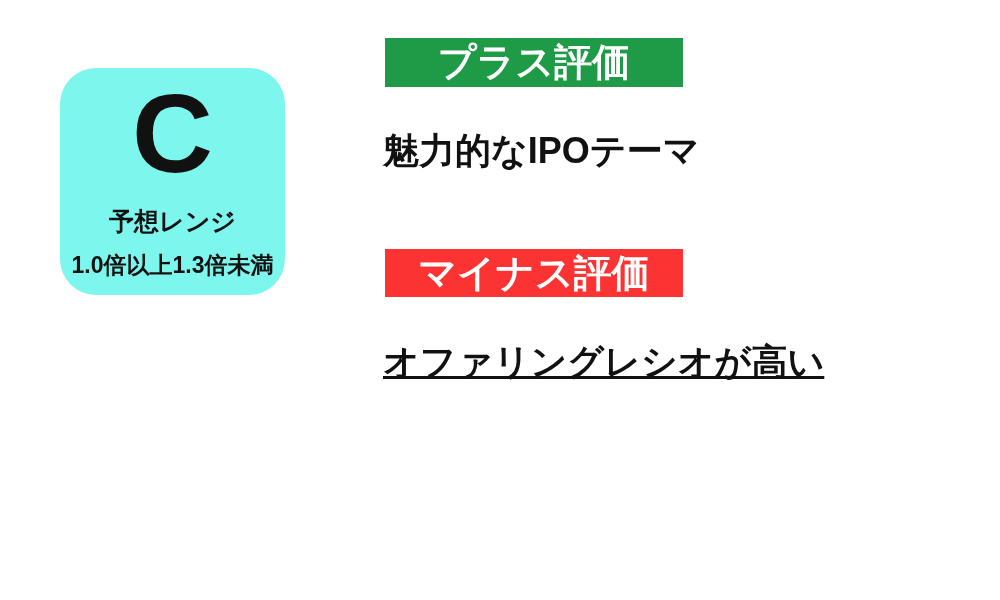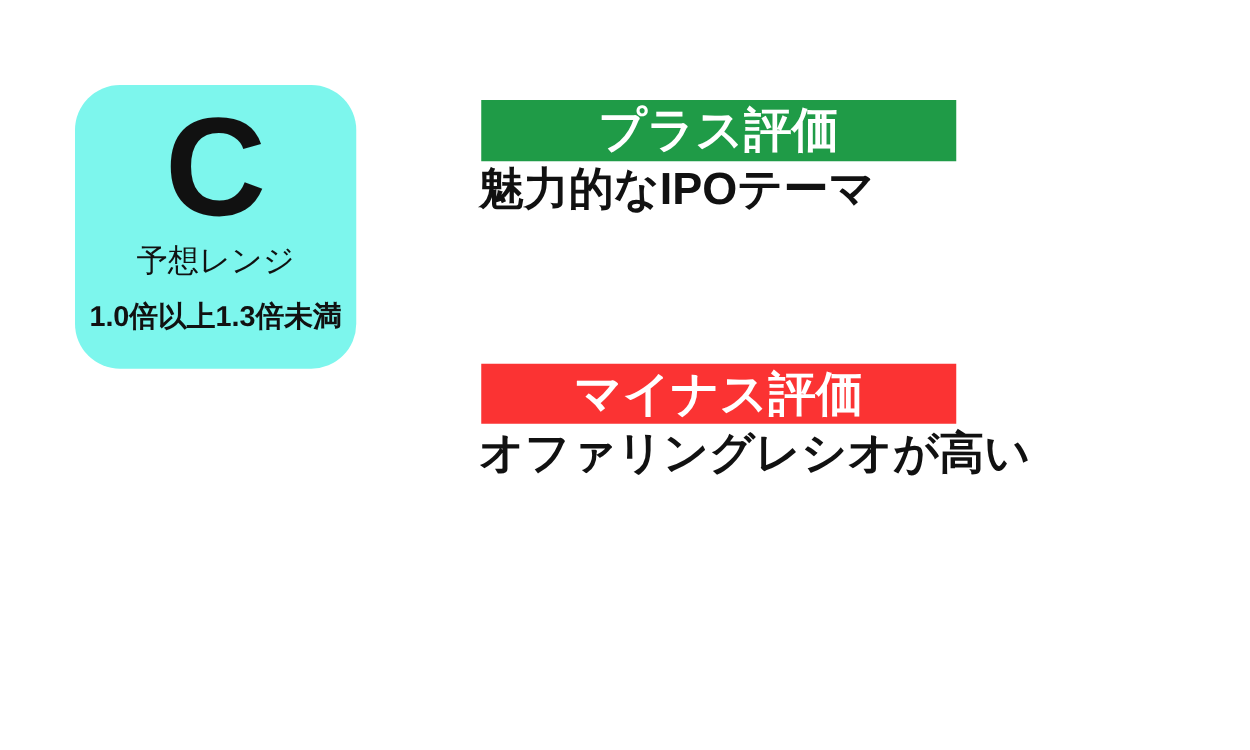--- a/index.html
+++ b/index.html
@@ -36,46 +36,45 @@
     color: var(--text);
   }
   .grade {
     margin-top: 10px;
     font-size: 112px;
     line-height: 1.0;
     font-weight: 700;
     color: var(--text);
   }
   .range-label {
-    margin-top: 4px;
+    margin-top: 16px;
     font-size: 25px;
     line-height: 1.25;
-    font-weight: 400;
+    font-weight: 700;
     white-space: nowrap;
   }
   .range-value {
     margin-top: 14px;
     font-size: 23px;
     line-height: 1.25;
     font-weight: 700;
     white-space: nowrap;
   }
   
   .banner {
     position: absolute;
     left: 385px;
-    width: 380px;
+    width: 298px;
     display: flex;
     align-items: center;
     justify-content: center;
     color: var(--banner-text);
     font-size: 38px;
     font-weight: 700;
     white-space: nowrap;
-    margin-top: 42px;
   }
   .banner.plus {
     top: 38px; height: 49px;
     background: var(--plus-banner-bg);
   }
   .banner.minus {
     top: 249px; height: 48px;
     background: var(--minus-banner-bg);
   }
   
@@ -83,21 +82,21 @@
     position: absolute;
     left: 383px;
     font-size: 36px;
     line-height: 40px;
     font-weight: 600;
     color: var(--text);
     white-space: nowrap;
     text-align: right;
   }
   .item.plus-1  { top: 131px; }
-  .item.minus-1 { top: 342px; }
+  .item.minus-1 { top: 342px; text-decoration: underline; }
   .item.minus-2 { top: 430px; }
 </style>
 </head>
 <body>
 
 <div class="canvas">
 
   <div class="rating-box">
     <div class="grade">C</div>
     <div class="range-label">予想レンジ</div>

